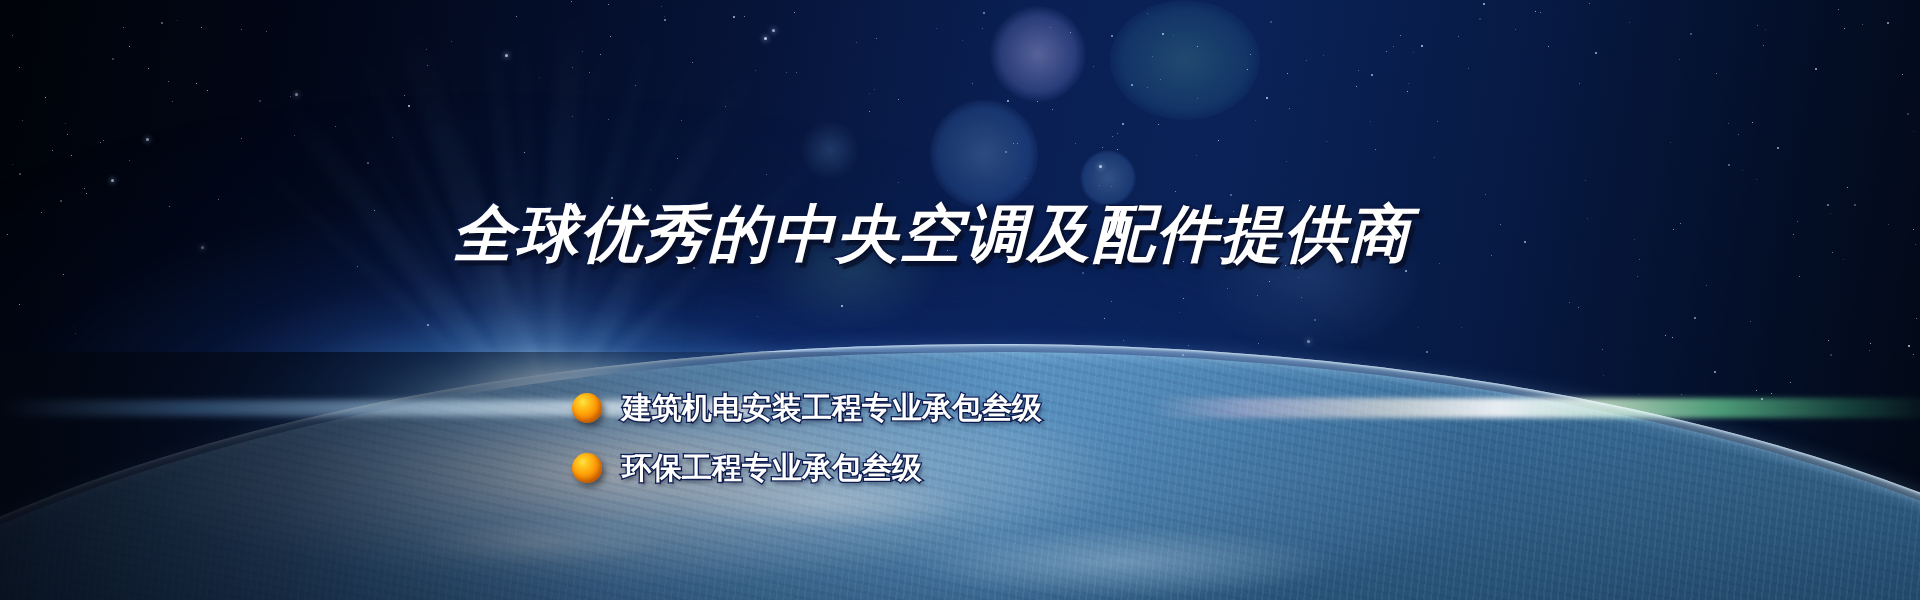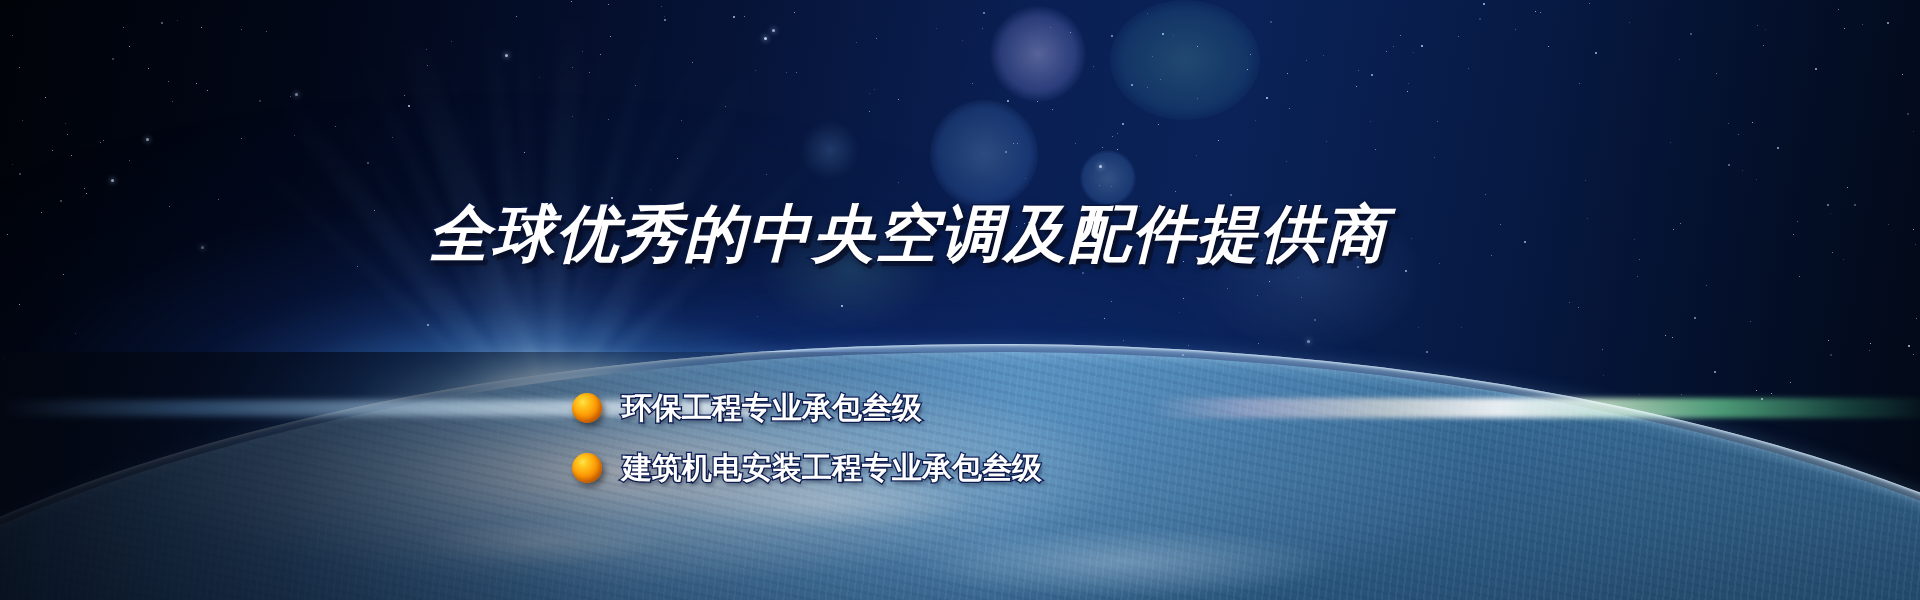--- a/index.html
+++ b/index.html
@@ -145,21 +145,21 @@
     background:linear-gradient(to right,
       rgba(0,0,0,0) 0%, rgba(120,190,255,0.30) 25%, rgba(200,230,255,0.55) 60%, rgba(255,255,255,0.70) 100%);
     filter:blur(3px);mix-blend-mode:screen;
   }
   .bokeh{position:absolute;border-radius:50%;mix-blend-mode:screen;}
 
   
   .content{position:absolute;left:0;top:0;width:1920px;height:600px;}
 
   .headline{
-    position:absolute;left:428px;top:203px;
+    position:absolute;left:452px;top:203px;
     font-family:"DejaVu Sans","Liberation Sans",sans-serif;
     font-size:62px;font-weight:bold;font-style:italic;
     letter-spacing:2px;line-height:1;
     color:#ffffff;white-space:nowrap;
     -webkit-text-stroke:3px #0b1b4a;
     paint-order:stroke fill;
     text-shadow:
        4px 5px 0 rgba(8,14,40,0.65),
        2px 3px 6px rgba(0,0,0,0.55);
   }
@@ -542,23 +542,23 @@
   <div class="flare-streak"></div>
 
   <div class="content">
 
     <div class="headline">全球优秀的中央空调及配件提供商</div>
 
     <div class="bullets">
 
       <div class="bullet-row">
         <span class="dot"></span>
-        <span class="bullet-text">环保工程专业承包叁级</span>
+        <span class="bullet-text">建筑机电安装工程专业承包叁级</span>
       </div>
 
       <div class="bullet-row">
         <span class="dot"></span>
-        <span class="bullet-text">建筑机电安装工程专业承包叁级</span>
+        <span class="bullet-text">环保工程专业承包叁级</span>
       </div>
 
     </div>
   </div>
 </div>
 
 </body></html>

